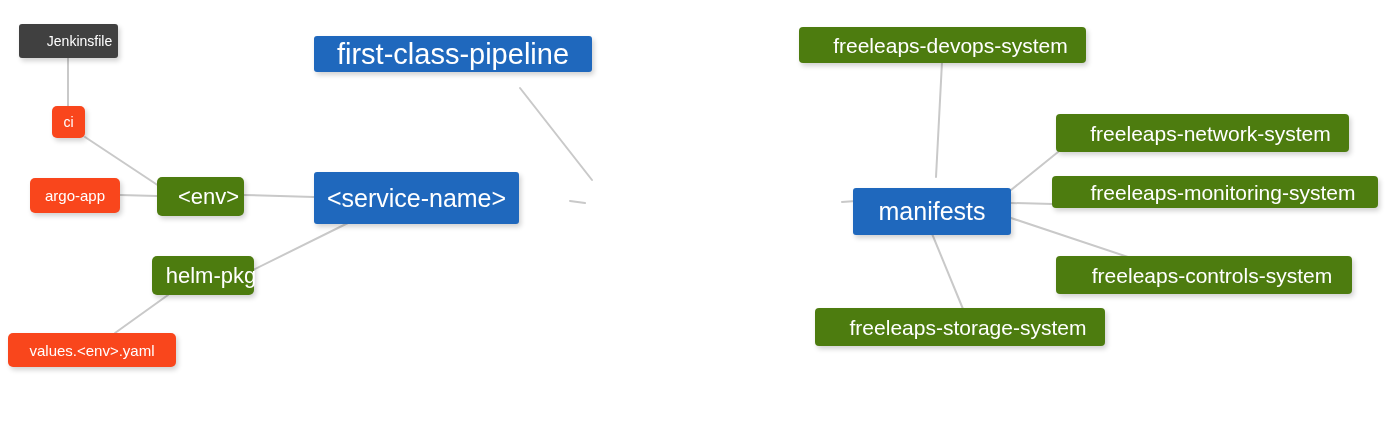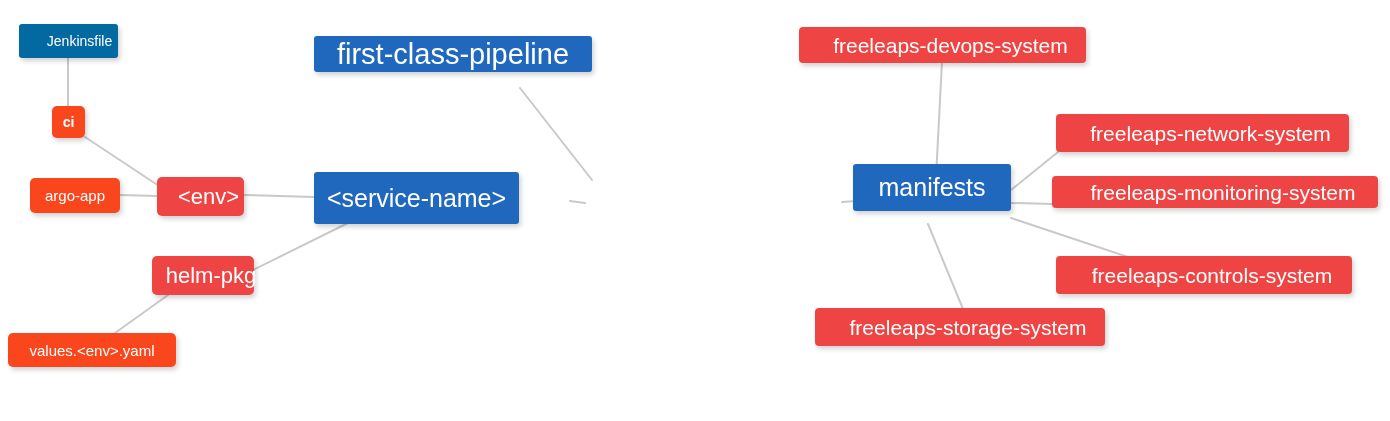--- a/index.html
+++ b/index.html
@@ -47,22 +47,22 @@
     cursor: pointer;
     user-select: none;
   }
   .node-root {
     background: #3e3835;
     border-radius: 3px;
     font-size: 31px;
     box-shadow: 3px 4px 7px rgba(0,0,0,0.25);
   }
   .node-blue   { background: #1f68bd; }
-  .node-green  { background: #ef4444; padding-left: 26px; }
-  .node-orange { background: #0369a1; border-radius: 3px; padding-left: 32px; }
+  .node-green  { background: #4d7c0f; padding-left: 26px; }
+  .node-orange { background: #404040; border-radius: 3px; padding-left: 32px; }
   .node-red    { background: #f9461c; border-radius: 5px; }
 
   .lvl1-blue-big { font-size: 29px; border-radius: 3px; }
   .lvl1-blue     { font-size: 25px; border-radius: 3px; }
   .lvl2-green    { font-size: 21px; border-radius: 4px; }
   .lvl2-green-sm { font-size: 22px; border-radius: 5px; }
   .lvl3-orange   { font-size: 14px; }
   .lvl3-red      { font-size: 15px; }
   .lvl3-red-sm   { font-size: 14px; }
 </style>
@@ -104,37 +104,37 @@
 
 
   <div class="node node-blue lvl1-blue-big" style="left:314px; top:36px; width:278px; height:36px;">
     <span>first-class-pipeline</span>
   </div>
 
   <div class="node node-blue lvl1-blue" style="left:314px; top:172px; width:205px; height:52px;">
     <span>&lt;service-name&gt;</span>
   </div>
 
-  <div class="node node-blue lvl1-blue" style="left:853px; top:164px; width:158px; height:47px;">
+  <div class="node node-blue lvl1-blue" style="left:853px; top:188px; width:158px; height:47px;">
     <span>manifests</span>
   </div>
 
   <div class="node node-green lvl2-green-sm" style="left:157px; top:177px; width:87px; height:39px;">
     <span>&lt;env&gt;</span>
   </div>
 
   <div class="node node-green lvl2-green-sm" style="left:152px; top:256px; width:102px; height:39px;text-align:center;">
     <span>helm-pkg</span>
   </div>
 
   <div class="node node-orange lvl3-orange" style="left:19px; top:24px; width:99px; height:34px;">
     <span>Jenkinsfile</span>
   </div>
 
-  <div class="node node-red lvl3-red-sm" style="left:52px; top:106px; width:33px; height:32px;font-weight:bold;">
+  <div class="node node-red lvl3-red-sm" style="left:52px; top:106px; width:33px; height:32px;">
     <span>ci</span>
   </div>
 
   <div class="node node-red lvl3-red" style="left:30px; top:178px; width:90px; height:35px;">
     <span>argo-app</span>
   </div>
 
   <div class="node node-red lvl3-red" style="left:8px; top:333px; width:168px; height:34px;">
     <span>values.&lt;env&gt;.yaml</span>
   </div>

